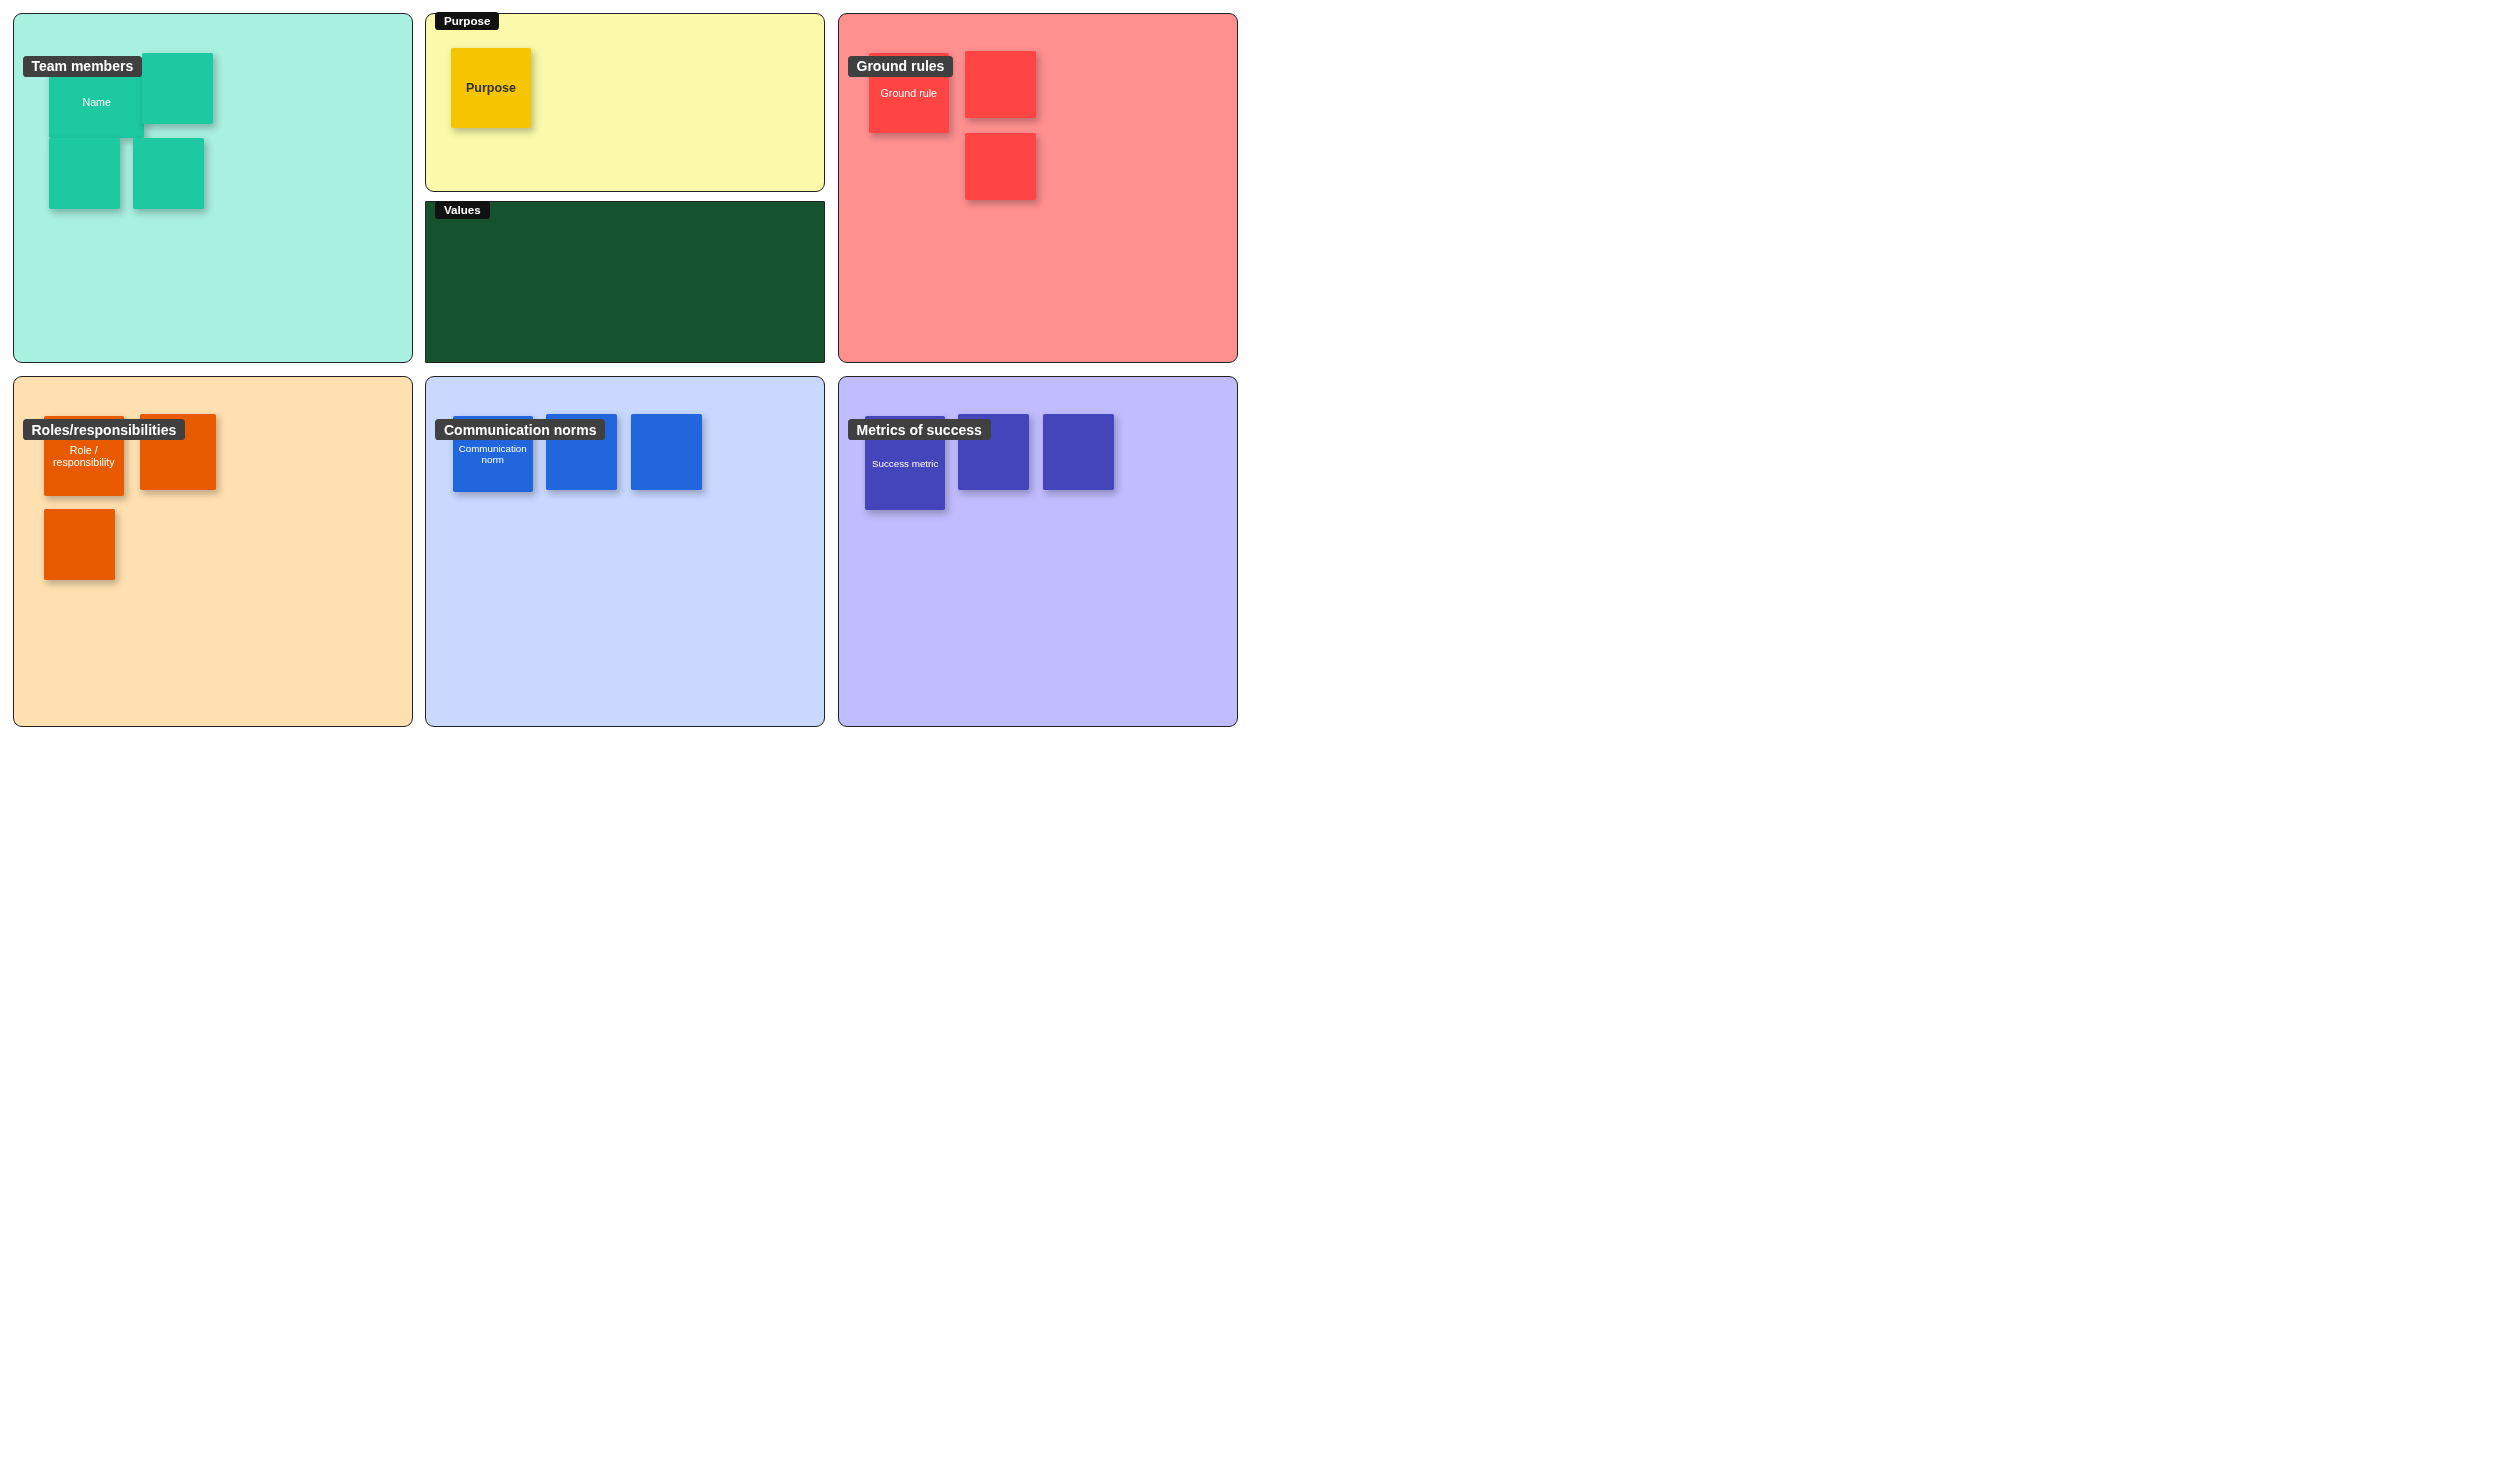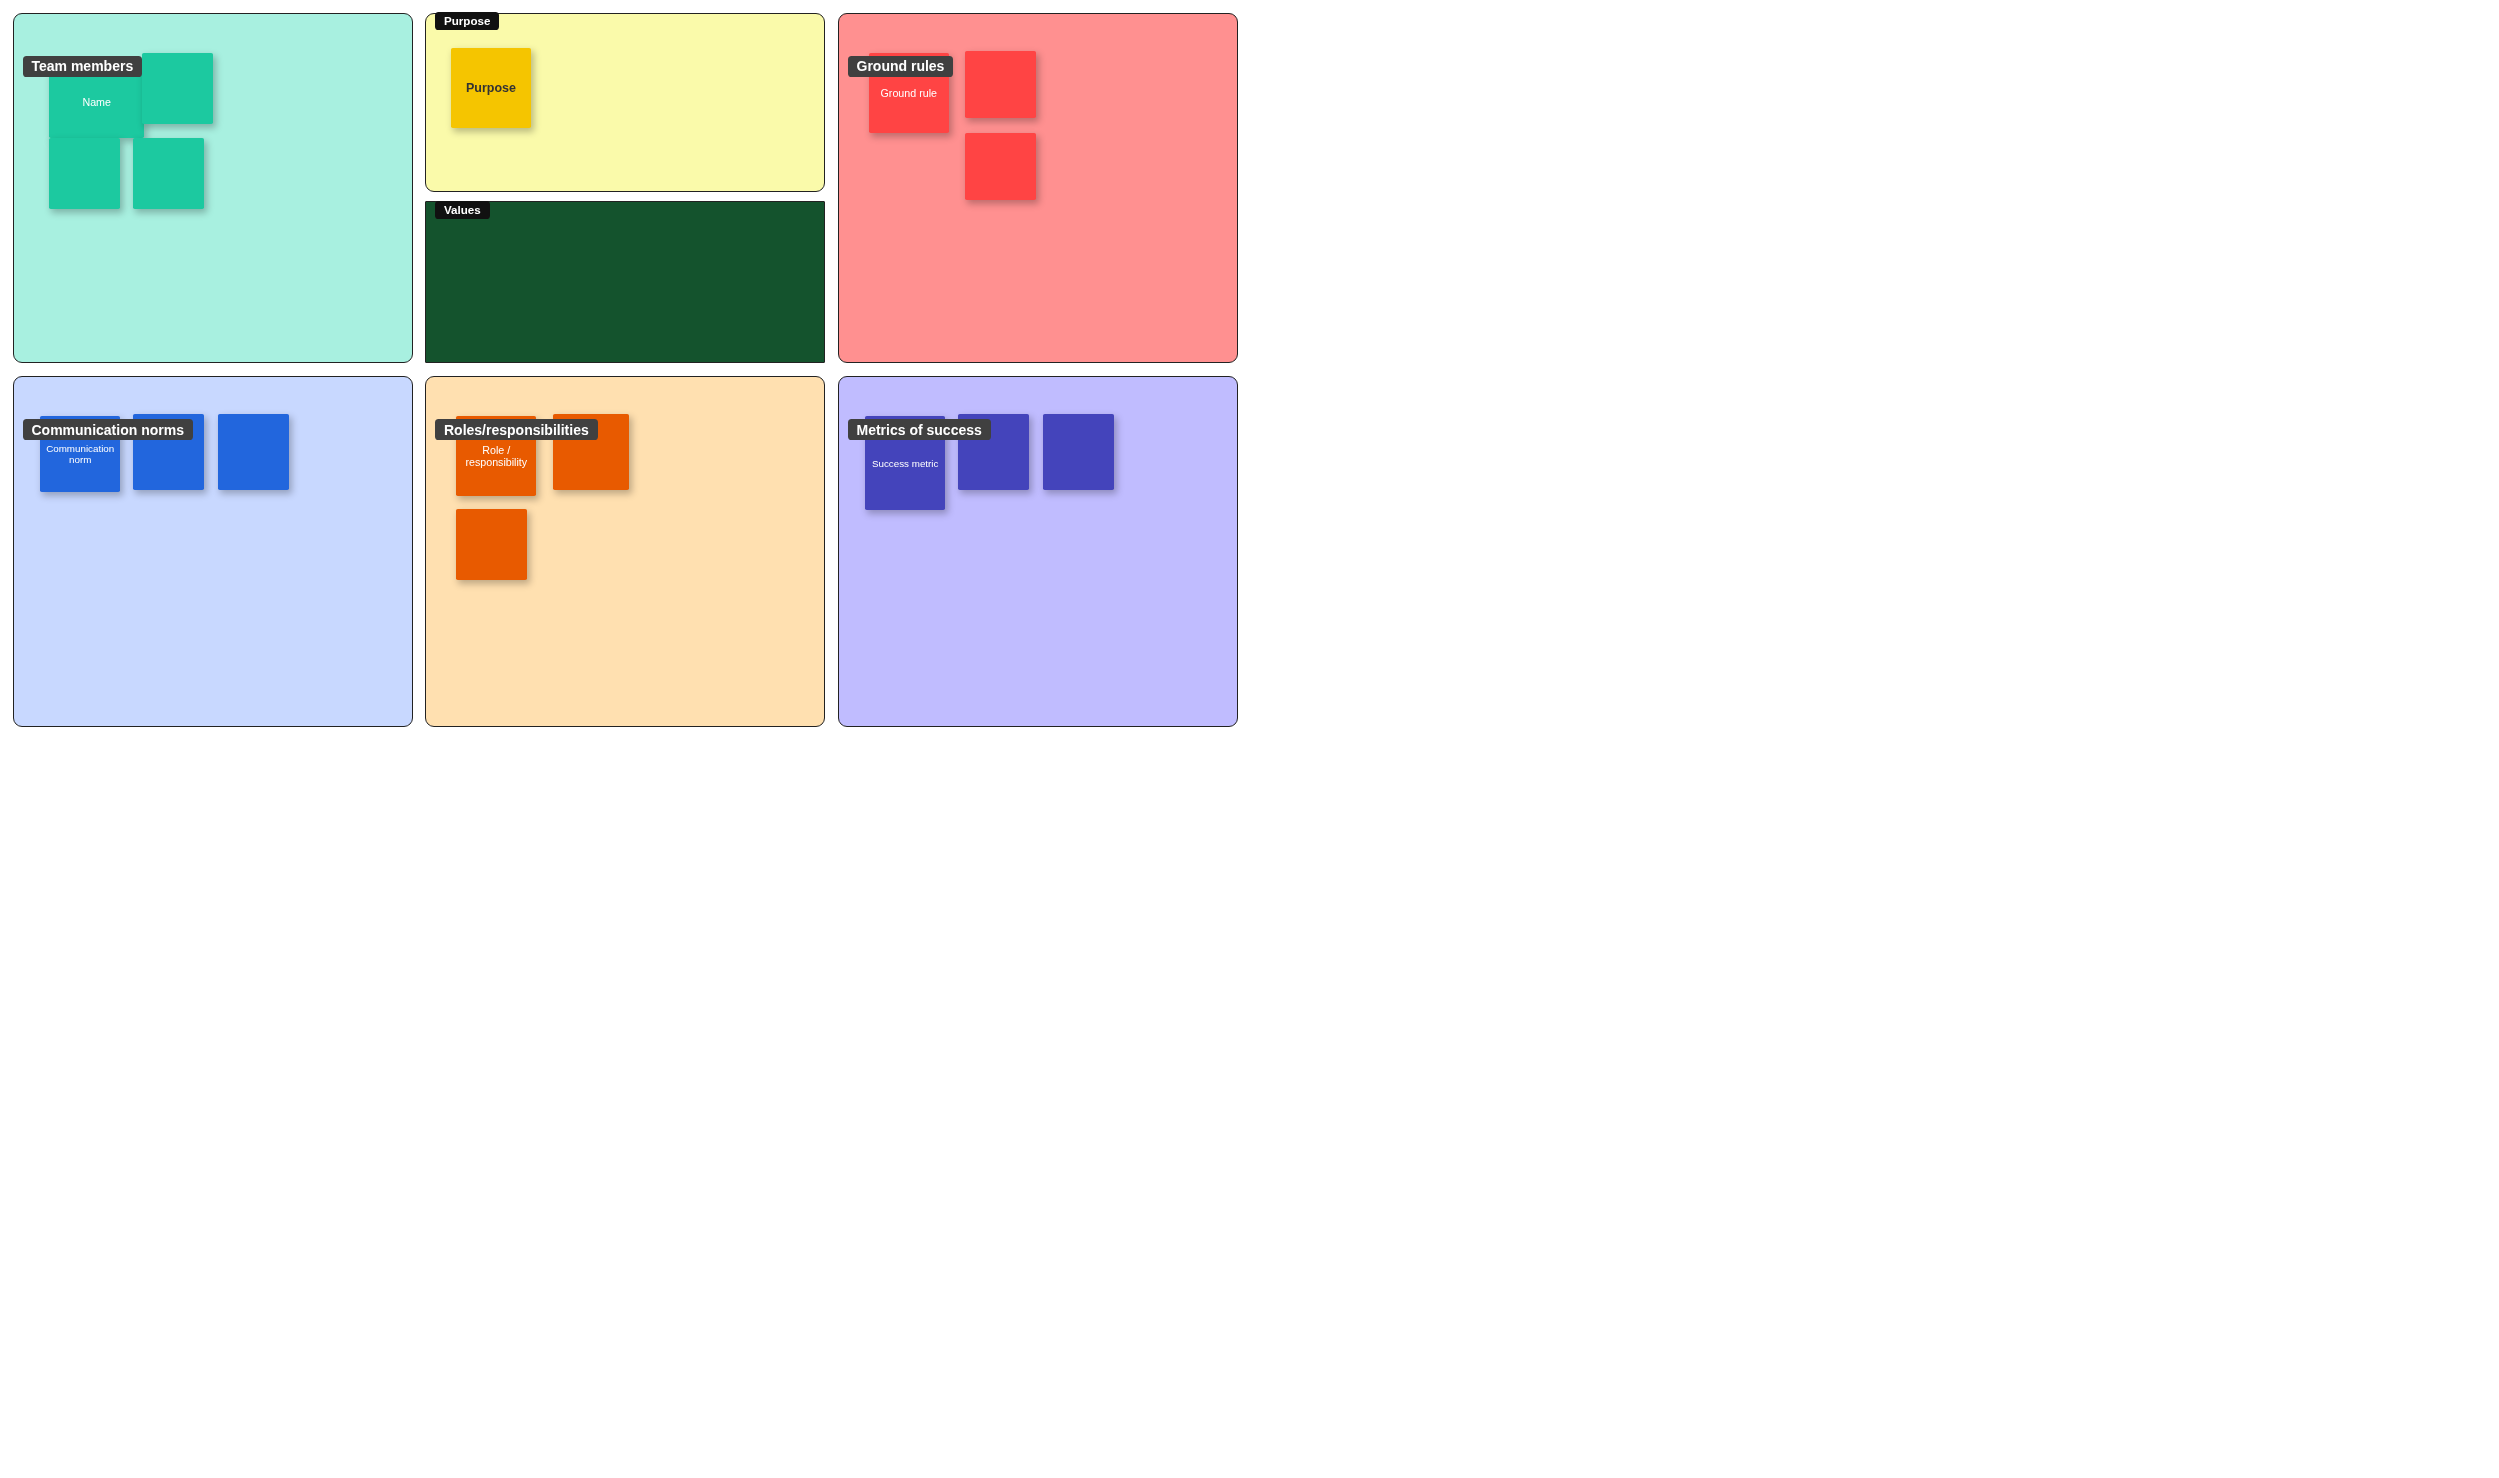--- a/index.html
+++ b/index.html
@@ -151,35 +151,35 @@
 
   <div class="section section-ground">
     <span class="section-label">Ground rules</span>
     <div class="section-content">
       <div class="sticky sticky-red" style="left:19.6px;top:9px;width:80px;height:80px;">Ground rule</div>
       <div class="sticky sticky-red" style="left:116px;top:7.1px;width:71px;height:67px;"></div>
       <div class="sticky sticky-red" style="left:116px;top:89px;width:71px;height:67px;"></div>
     </div>
   </div>
 
+  <div class="section section-roles">
+    <span class="section-label">Roles/responsibilities</span>
+    <div class="section-content">
+      <div class="sticky sticky-orange" style="left:19.6px;top:9px;width:80px;height:80px;">Role / responsibility</div>
+      <div class="sticky sticky-orange" style="left:116px;top:7.1px;width:76px;height:76px;"></div>
+      <div class="sticky sticky-orange" style="left:19.6px;top:102px;width:71px;height:71px;"></div>
+    </div>
+  </div>
+
   <div class="section section-comm">
     <span class="section-label">Communication norms</span>
     <div class="section-content">
       <div class="sticky sticky-blue" style="left:16px;top:9px;width:80px;height:76px;font-size:9.8px;">Communication norm</div>
       <div class="sticky sticky-blue" style="left:109px;top:7.1px;width:71px;height:76px;"></div>
       <div class="sticky sticky-blue" style="left:194px;top:7.1px;width:71px;height:76px;"></div>
-    </div>
-  </div>
-
-  <div class="section section-roles">
-    <span class="section-label">Roles/responsibilities</span>
-    <div class="section-content">
-      <div class="sticky sticky-orange" style="left:19.6px;top:9px;width:80px;height:80px;">Role / responsibility</div>
-      <div class="sticky sticky-orange" style="left:116px;top:7.1px;width:76px;height:76px;"></div>
-      <div class="sticky sticky-orange" style="left:19.6px;top:102px;width:71px;height:71px;"></div>
     </div>
   </div>
 
   <div class="section section-metrics">
     <span class="section-label">Metrics of success</span>
     <div class="section-content">
       <div class="sticky sticky-indigo" style="left:16px;top:9px;width:80px;height:94px;font-size:9.8px;">Success metric</div>
       <div class="sticky sticky-indigo" style="left:109px;top:7.1px;width:71px;height:76px;"></div>
       <div class="sticky sticky-indigo" style="left:194px;top:7.1px;width:71px;height:76px;"></div>
     </div>

